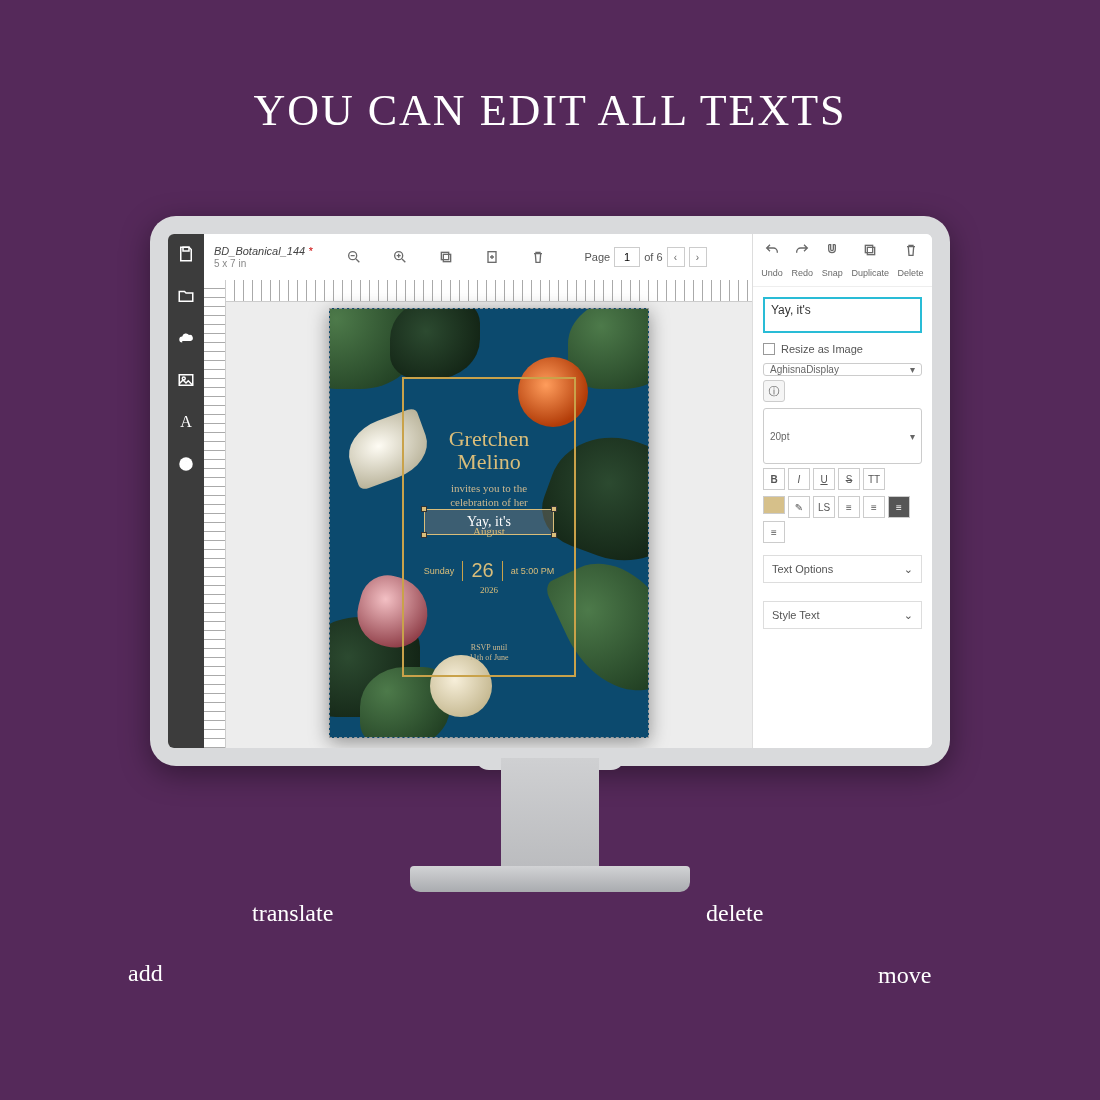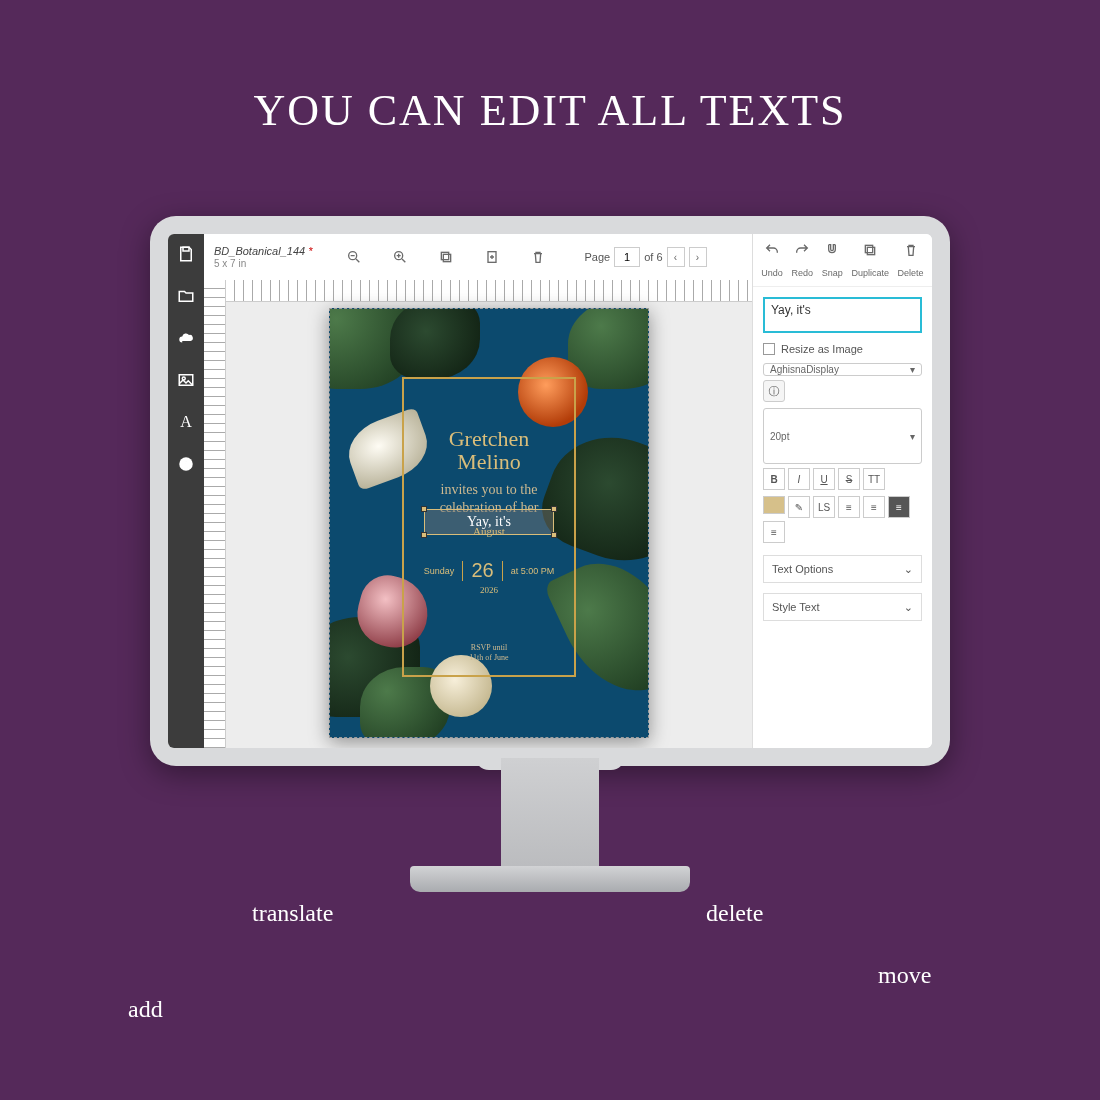--- a/index.html
+++ b/index.html
@@ -36,21 +36,21 @@
   .leaf{position:absolute;border-radius:50% 30% 50% 30%;}
   .lg{background:radial-gradient(circle at 30% 30%,#4d7a4a,#17321a);}
   .dg{background:radial-gradient(circle at 40% 40%,#2c4a30,#0c1a0e);}
   .fl-orange{position:absolute;width:70px;height:70px;border-radius:50%;background:radial-gradient(circle at 40% 40%,#ff9d5c,#b23c08 70%);}
   .fl-white{position:absolute;width:80px;height:60px;background:radial-gradient(ellipse at 40% 40%,#fefcf4,#b9b39a 80%);border-radius:50% 10% 50% 10%;}
   .fl-pink{position:absolute;width:70px;height:70px;background:radial-gradient(circle at 35% 35%,#f3c0c4,#8c3a44 80%);border-radius:42% 58% 50% 50%;}
   .fl-cream{position:absolute;width:62px;height:62px;border-radius:50%;background:radial-gradient(circle at 40% 40%,#f7efda,#c2b58c 80%);}
   .goldframe{position:absolute;left:72px;top:68px;right:72px;bottom:60px;border:2px solid #c9a24a;}
   .ctext{position:absolute;left:0;right:0;text-align:center;color:#d9bd7a;font-family:Georgia,serif;}
   .name{top:118px;font-size:22px;line-height:1.05;}
-  .inv{top:172px;font-size:14px;color:#cdb990;line-height:1.3;}
+  .inv{top:172px;font-size:11px;color:#cdb990;line-height:1.3;}
   .selbox{position:absolute;left:94px;right:94px;top:200px;height:26px;background:rgba(120,120,120,.45);border:1px solid #d9bd7a;color:#fff;font-family:Georgia,serif;font-size:14px;display:flex;align-items:center;justify-content:center;}
   .selbox .h{position:absolute;width:6px;height:6px;background:#d9bd7a;border:1px solid #333;}
   .selbox .tl{left:-4px;top:-4px;} .selbox .tr{right:-4px;top:-4px;} .selbox .bl{left:-4px;bottom:-4px;} .selbox .br{right:-4px;bottom:-4px;}
   .month{top:216px;font-size:11px;font-family:Liberation Serif, serif;}
   .dateline{position:absolute;left:60px;right:60px;top:250px;display:flex;align-items:center;justify-content:center;gap:8px;color:#d9bd7a;font-size:9px;}
   .dateline .big{font-size:20px;font-weight:300;}
   .dateline .bar{flex:0 0 1px;width:1px;height:20px;background:#c9a24a;}
   .yr{top:276px;font-size:9px;}
   .addr{top:296px;font-size:9px;line-height:1.35;color:#d9c79a;}
   .rsvp{top:334px;font-size:8px;color:#cdb990;line-height:1.3;text-align:center;}
@@ -61,28 +61,28 @@
   .props .act svg{width:16px;height:16px;stroke:#6a6a6a;fill:none;stroke-width:2;}
   .tedit{margin:10px;height:36px;border:2px solid #29bcd6;padding:4px 6px;font-size:12px;color:#333;}
   .chkrow{display:flex;align-items:center;gap:6px;padding:0 10px 8px;}
   .chkrow .cb{width:12px;height:12px;border:1px solid #999;}
   .selrow{margin:0 10px 6px;display:flex;gap:4px;flex-direction:column;}
   .selrow .sel{flex:1;height:22px;border:1px solid #ccc;border-radius:3px;display:flex;align-items:center;padding:0 6px;font-size:10px;color:#666;justify-content:space-between;}
   .iconsq{width:22px;height:22px;border:1px solid #ccc;border-radius:3px;display:flex;align-items:center;justify-content:center;font-size:11px;color:#555;background:#f5f5f5;}
   .fmtgrid{margin:0 10px 6px;display:flex;gap:3px;flex-wrap:wrap;}
   .fmtgrid .b{width:22px;height:22px;border:1px solid #ccc;display:flex;align-items:center;justify-content:center;font-size:10px;color:#555;}
   .swatch{width:22px;height:18px;border:1px solid #ccc;}
-  .accrow{margin:6px 10px 4px;height:28px;border:1px solid #ddd;display:flex;align-items:center;justify-content:space-between;padding:0 8px;font-size:11px;text-align:right;}
+  .accrow{margin:6px 10px 12px;height:28px;border:1px solid #ddd;display:flex;align-items:center;justify-content:space-between;padding:0 8px;font-size:11px;text-align:right;}
   
   .neck{position:absolute;left:50%;top:758px;transform:translateX(-50%);width:98px;height:120px;background:linear-gradient(to bottom,#cfd0d2,#b9babd);}
   .base{position:absolute;left:50%;top:866px;transform:translateX(-50%);width:280px;height:26px;background:linear-gradient(to bottom,#d2d3d5,#a9abaf);border-radius:4px 4px 10px 10px;}
   .chin{position:absolute;left:50%;top:756px;transform:translateX(-50%);width:150px;height:14px;background:#d9dadc;border-radius:0 0 16px 16px;}
   
   .call{position:absolute;color:#fff;font-family:'Brush Script MT',cursive;font-size:24px;}
-  .c-add{left:128px;top:960px;margin-top:36px;}
+  .c-add{left:128px;top:960px;}
   .c-translate{left:252px;top:900px;}
   .c-delete{left:706px;top:900px;}
   .c-move{left:878px;top:962px;}
 </style>
 </head>
 <body>
 
 <div class="headline">YOU CAN EDIT ALL TEXTS</div>
 
 <div class="monitor">

